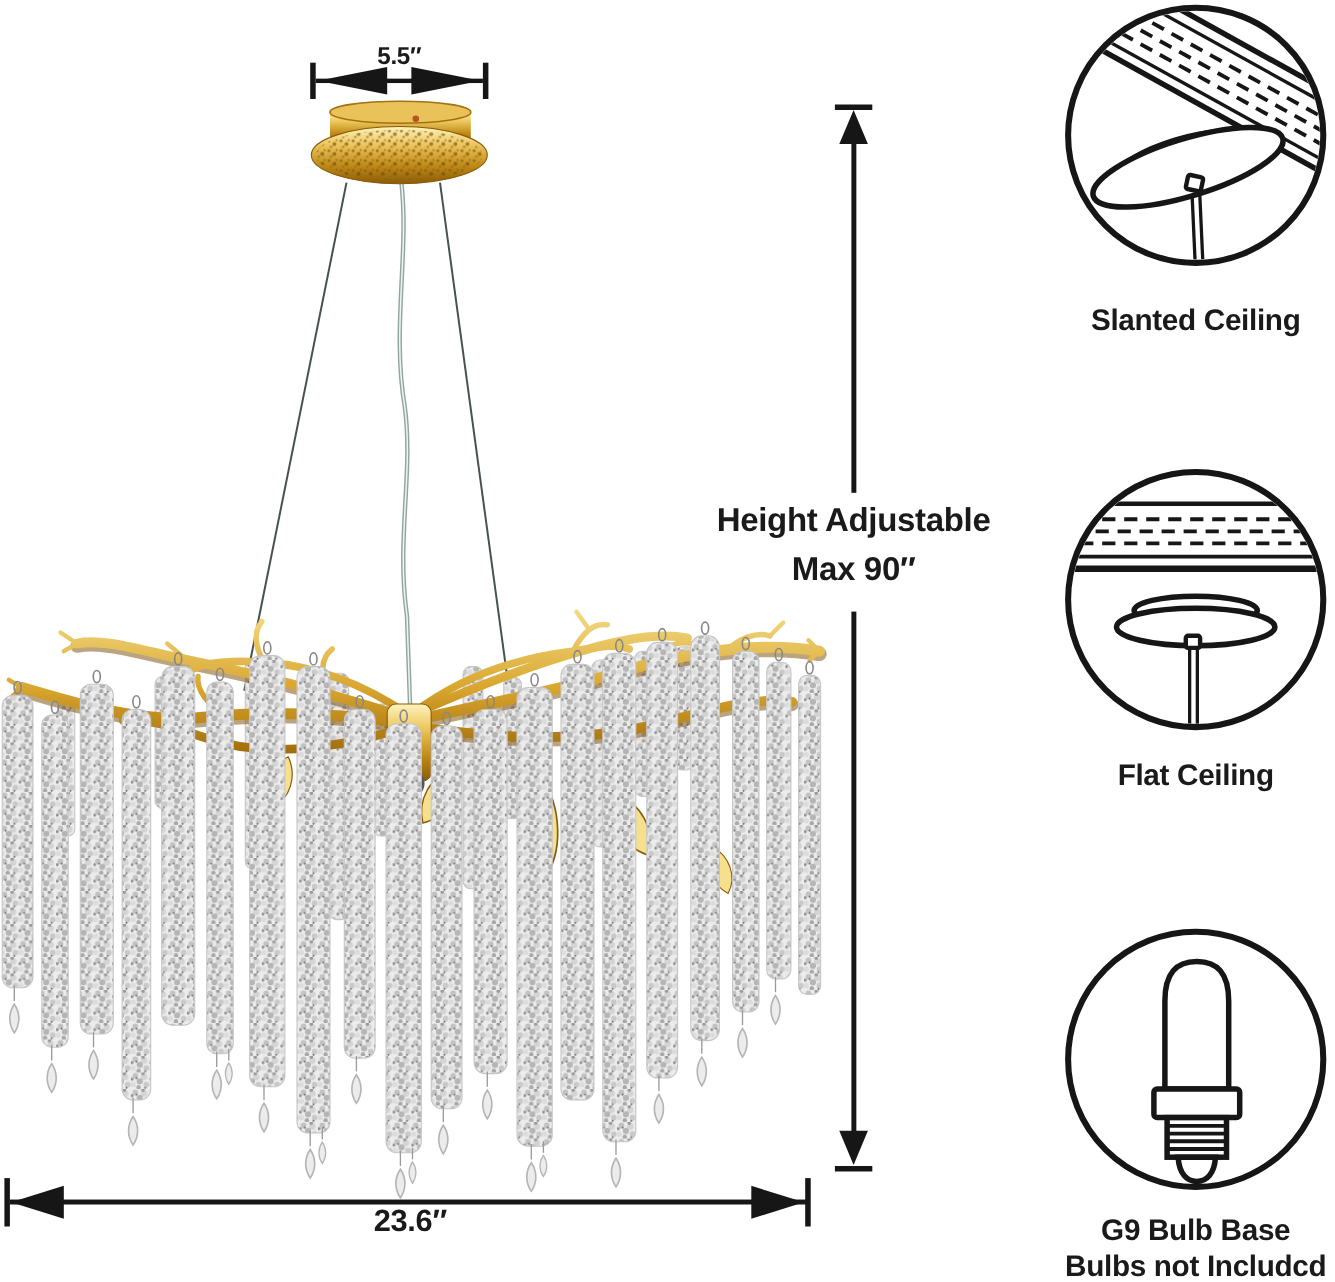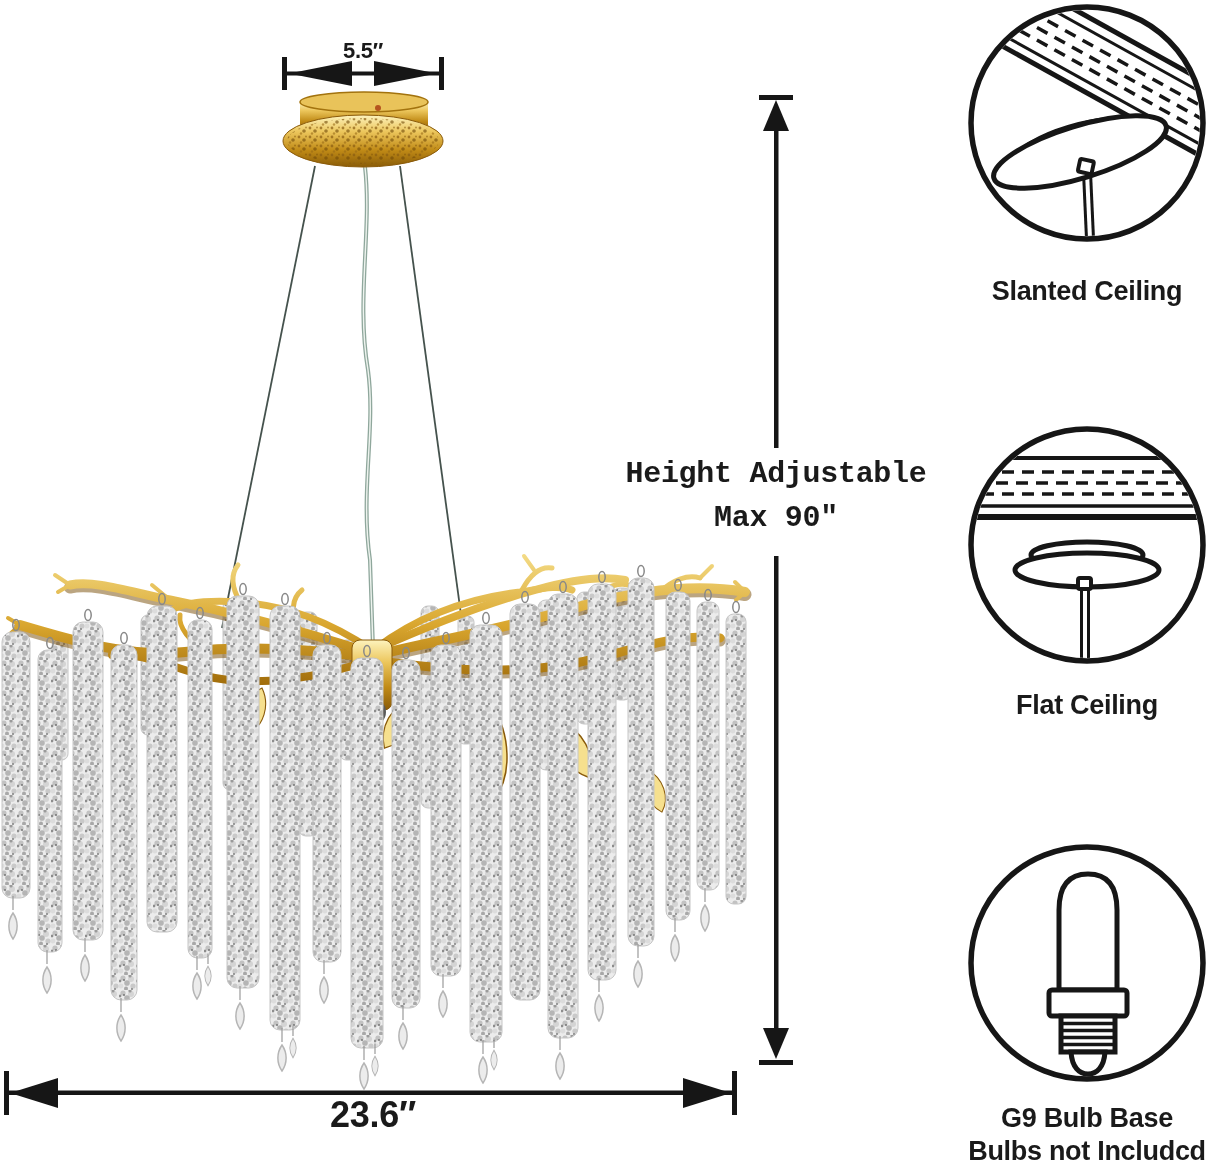--- a/index.html
+++ b/index.html
@@ -2,22 +2,22 @@
 <html><head>
 <meta charset="utf-8">
 <style>
   html,body{margin:0;padding:0;background:#fff;}
   #canvas{position:relative;width:1214px;height:1165px;background:#ffffff;overflow:hidden;
           font-family:"Liberation Sans",sans-serif;color:#1a1a1a;}
   #scene{position:absolute;left:0;top:0;}
   .lbl{position:absolute;text-align:center;font-weight:700;color:#1a1a1a;
        letter-spacing:-0.3px;white-space:nowrap;line-height:1.15;}
   .lbl-55{left:263px;top:22px;width:200px;font-size:22px;margin-top:16px;}
-  .lbl-height{left:616px;top:452px;width:320px;font-size:30px;line-height:44px;font-family:Liberation Mono, monospace;}
-  .lbl-236{left:173px;top:1094px;width:400px;font-size:36px;}
+  .lbl-height{left:616px;top:452px;width:320px;font-size:30px;line-height:44px;}
+  .lbl-236{left:173px;top:1094px;width:400px;font-size:28px;}
   .icon-box{position:absolute;width:250px;height:250px;left:962px;}
   .icon-lbl{left:947px;width:280px;font-size:27px;}
   .icon-lbl2{left:940px;width:294px;font-size:27px;line-height:33px;}
 </style>
 </head>
 <body>
 
 <div id="canvas">
 
   <svg id="scene" width="1214" height="1165" viewBox="0 0 1214 1165">

